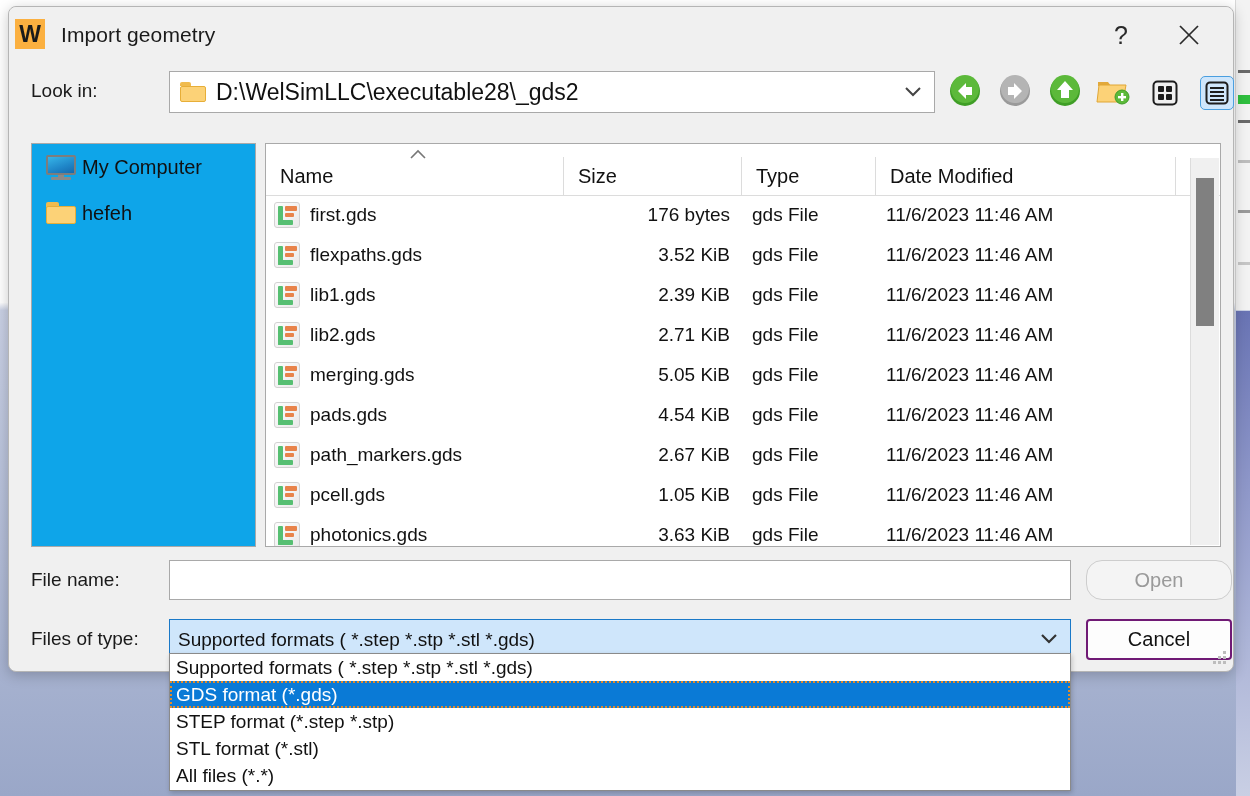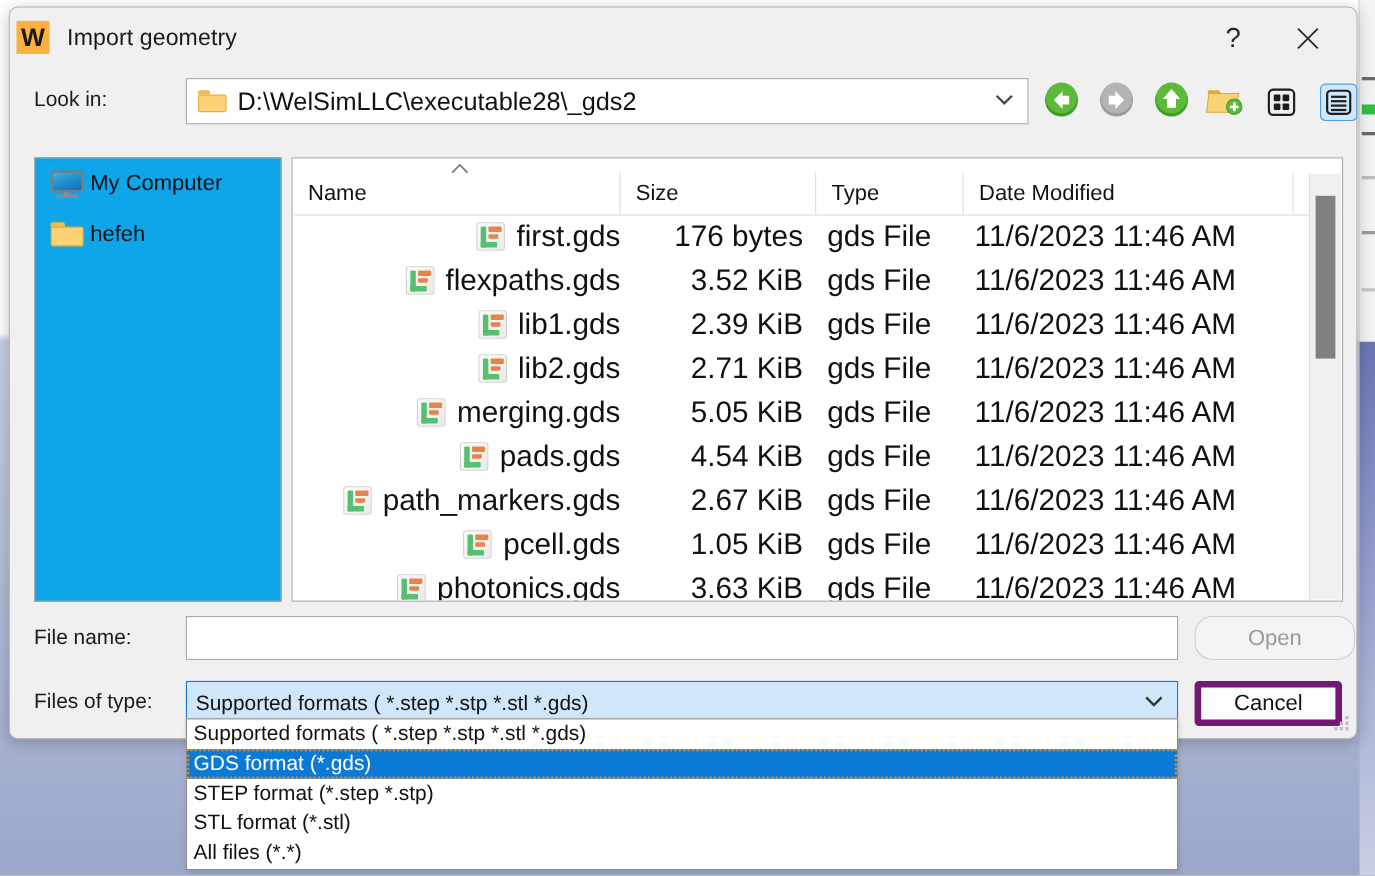--- a/index.html
+++ b/index.html
@@ -185,21 +185,21 @@
   .hcell.c-size { width: 178px; }
   .hcell.c-type { width: 134px; }
   .hcell.c-date { width: 300px; border-right: 1px solid #dcdcdc; }
   .hcell.c-pad  { flex: 1; border-right: none; }
 
   #filelist {
     position:absolute; left:0; top:51px; right:0; bottom:0;
     overflow:hidden;
   }
   .frow { display:flex; height: 40px; align-items:center; }
-  .cell { font-size: 27px; color: #111; box-sizing:border-box;justify-content:flex-end; }
+  .cell { font-size: 19px; color: #111; box-sizing:border-box; }
   .cell.name { width: 298px; display:flex; align-items:center; padding-left: 8px; }
   .cell.size { width: 178px; text-align:right; padding-right: 12px; }
   .cell.type { width: 134px; padding-left: 10px; }
   .cell.date { width: 300px; padding-left: 10px; white-space: nowrap; }
 
   .gdsicon {
     width: 26px; height: 26px; margin-right: 10px; flex:none;
     position: relative;
     background: linear-gradient(135deg,#fdfdfd 0%, #e9e9e9 100%);
     border: 1px solid #d2d2d2; border-radius: 3px;
@@ -246,22 +246,22 @@
     position:absolute; left: 160px; top: 612px;
     width: 902px; height: 41px;
     background:#cfe6fb; border:1px solid #1a79c8;
     box-sizing:border-box;
     display:flex; align-items:center;
   }
   #filetype-value { font-size: 19px; color:#111; padding-left: 8px; }
   #filetype-arrow { position:absolute; right: 12px; top: 11px; }
   #cancel-btn {
     position:absolute; left: 1077px; top: 612px;
-    width: 134px; height: 41px;
-    background:#fdfdfd; border:6px solid #701a75; border-radius:4px;
+    width: 146px; height: 41px;
+    background:#fdfdfd; border:2px solid #701a75; border-radius:4px;
     color:#111; font-size:20px;
     display:flex; align-items:center; justify-content:center;
     box-sizing:border-box;
   }
   #grip { position:absolute; right:6px; bottom:6px; width:14px; height:14px; }
   #grip i { position:absolute; width:3px; height:3px; background:#bdbdbd; display:block; }
 
   
   #dropdown {
     position:absolute;

